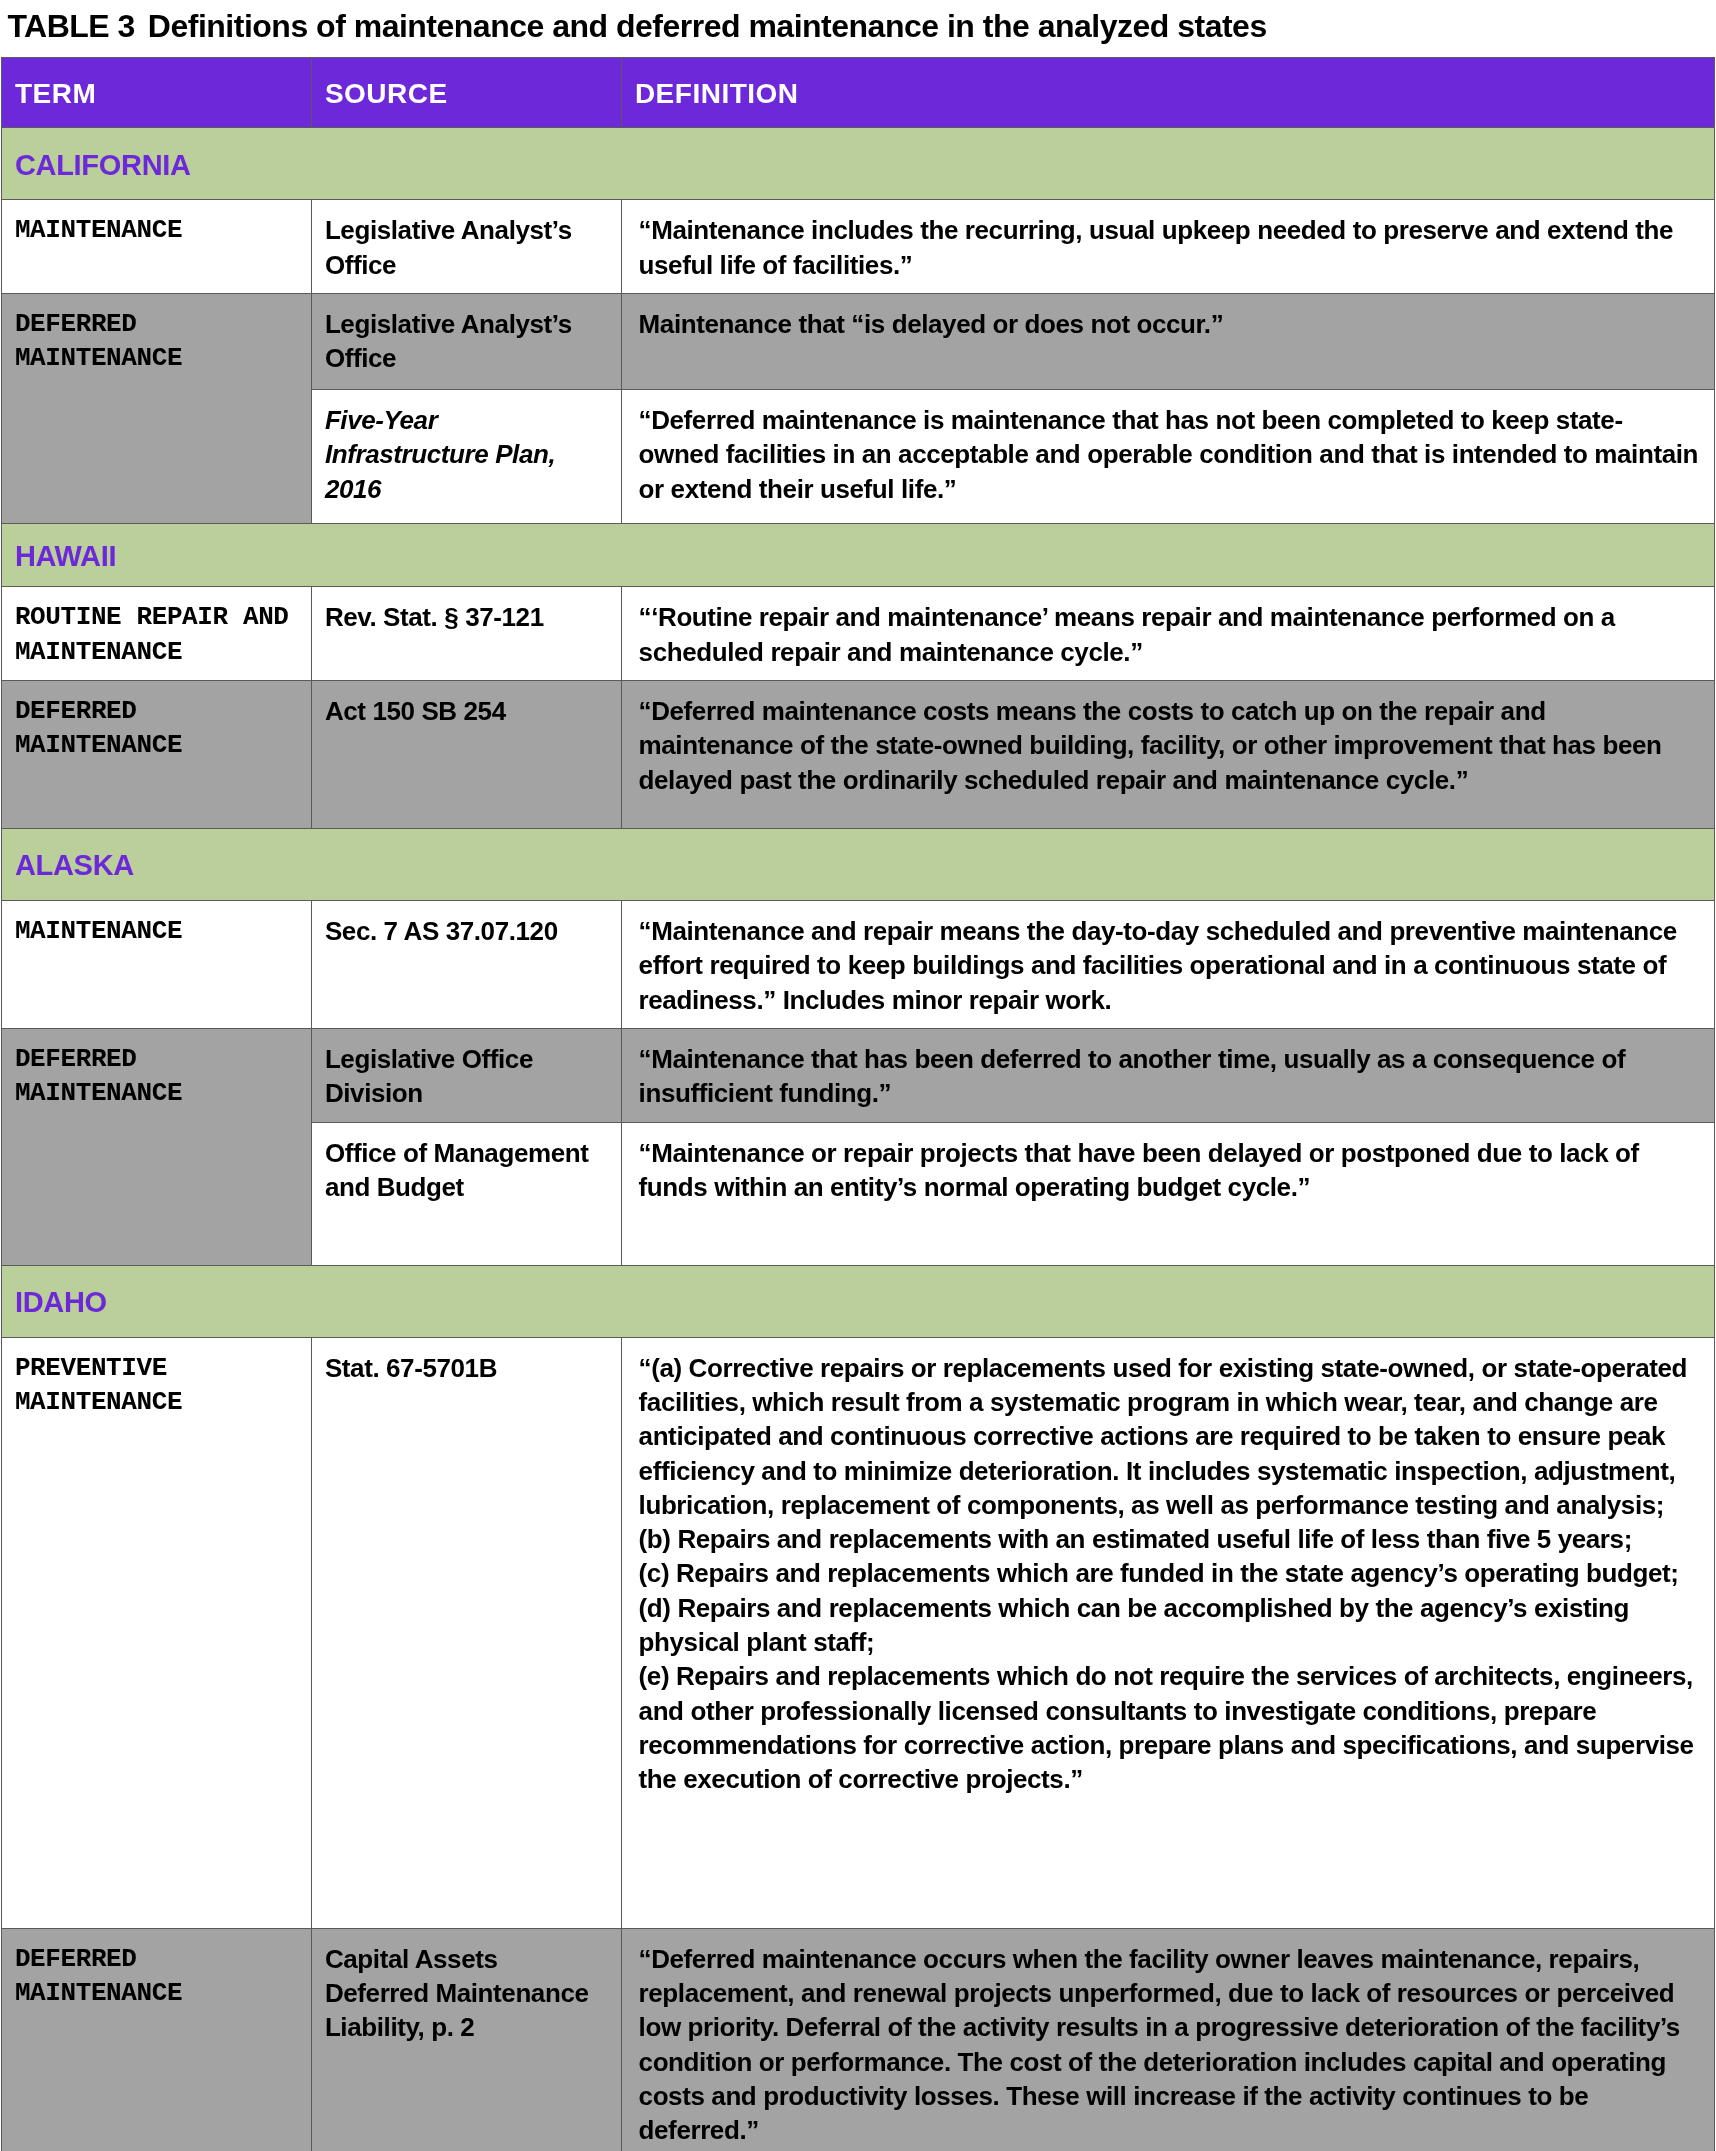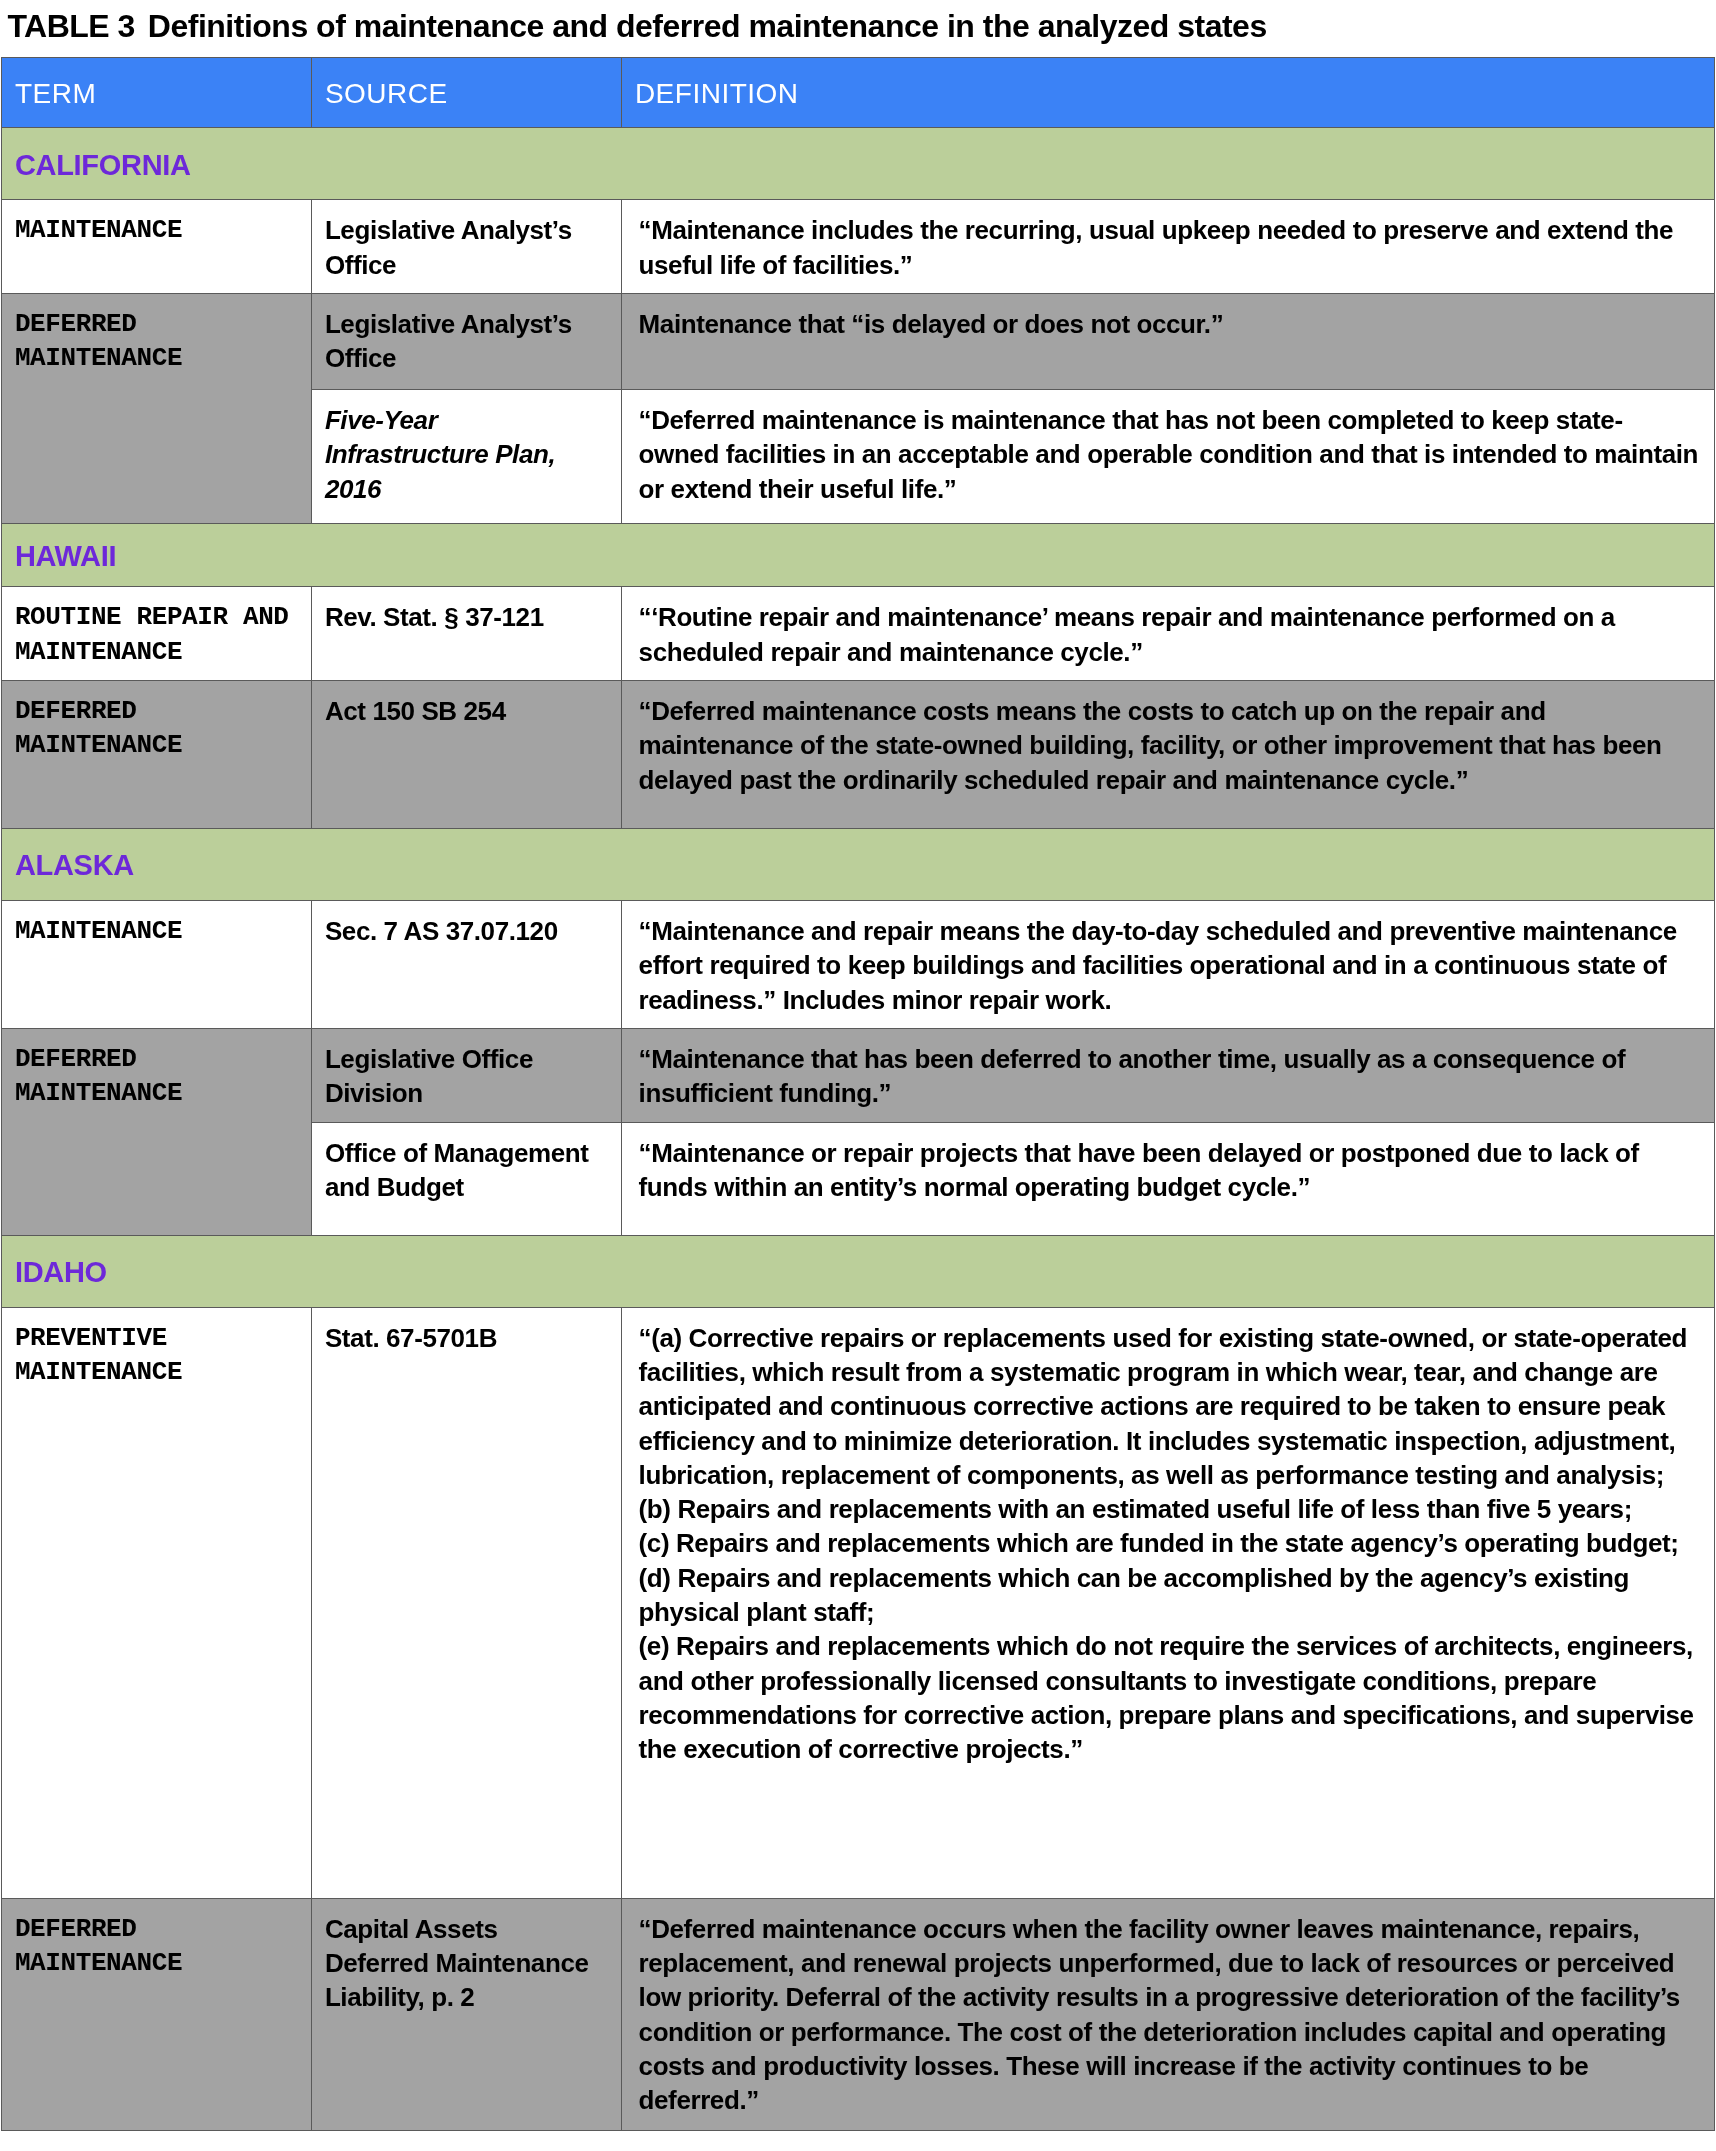--- a/index.html
+++ b/index.html
@@ -28,25 +28,25 @@
   .def-table td,.def-table th{
     border:1.9px solid #5a5a5a;
     vertical-align:top;
     padding:13px 15px 11px 13px;
     font-size:26px;
     line-height:1.32;
     letter-spacing:-0.4px;
     overflow:hidden;
   }
   .def-table th{
-    background:#3b82f6;
+    background:#6d28d9;
     color:#ffffff;
     text-align:left;
     font-size:28px;
-    font-weight:400;
+    font-weight:700;
     letter-spacing:0.5px;
     vertical-align:middle;
     padding-left:13px;
   }
   tr.section-row td{
     background:#bbcf9a;
     font-weight:700;
     font-size:29px;
     vertical-align:middle;
     letter-spacing:-0.3px;
@@ -115,21 +115,21 @@
   <tr style="height:109px;">
     <td class="term">MAINTENANCE</td>
     <td class="source">Sec. 7 AS 37.07.120</td>
     <td class="def">“Maintenance and repair means the day-to-day scheduled and preventive maintenance effort required to keep buildings and facilities operational and in a continuous state of readiness.” Includes minor repair work.</td>
   </tr>
   <tr style="height:86px;">
     <td class="term shade" rowspan="2">DEFERRED MAINTENANCE</td>
     <td class="source shade">Legislative Office Division</td>
     <td class="def shade">“Maintenance that has been deferred to another time, usually as a consequence of insufficient funding.”</td>
   </tr>
-  <tr style="height:113px;">
+  <tr style="height:143px;">
     <td class="source">Office of Management and Budget</td>
     <td class="def">“Maintenance or repair projects that have been delayed or postponed due to lack of funds within an entity’s normal operating budget cycle.”</td>
   </tr>
 
   <tr class="section-row" style="height:72px;">
     <td colspan="3">IDAHO</td>
   </tr>
   <tr style="height:591px;">
     <td class="term">PREVENTIVE MAINTENANCE</td>
     <td class="source">Stat. 67-5701B</td>

